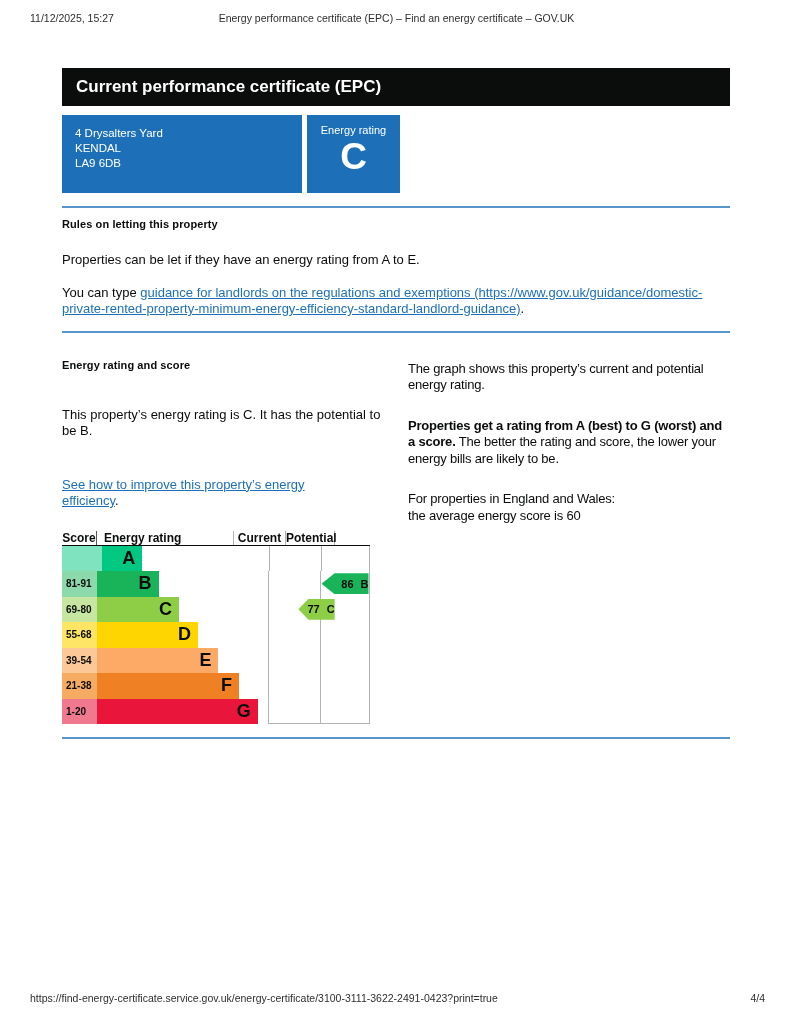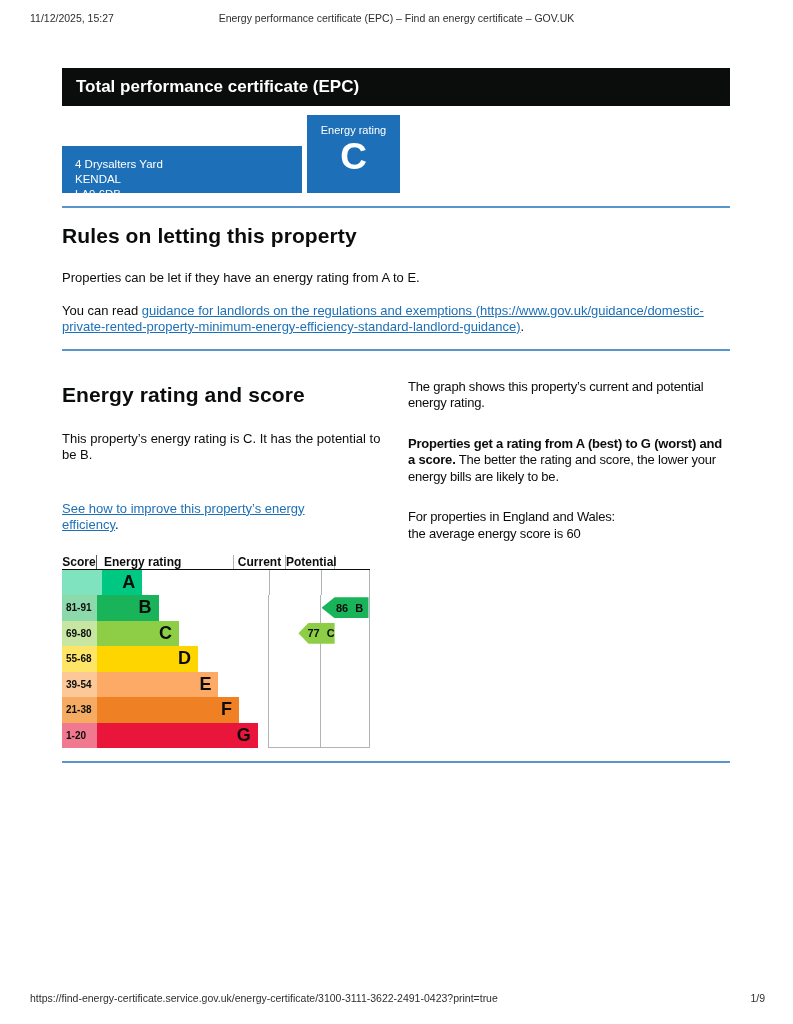--- a/index.html
+++ b/index.html
@@ -11,48 +11,48 @@
   .ph-date { position:absolute; left:30px; top:0; }
   .ph-title { text-align:center; }
   .print-footer { position:absolute; top:992px; left:30px; right:28px; font-size:10.5px; color:#2e2e2e; display:flex; justify-content:space-between; }
 
   .content { position:absolute; left:62px; top:68px; width:668px; }
 
   .banner { background:#0b0c0c; color:#fff; height:38px; display:flex; align-items:center; padding-left:14px; font-size:17px; font-weight:bold; }
 
   .summary { display:flex; margin-top:9px; height:78px; gap:5px; }
   .box-blue { background:#1d70b8; color:#fff; }
-  .address-box { width:240px; padding:11px 0 0 13px; font-size:11.5px; line-height:15px;margin-top:31px; }
+  .address-box { width:240px; padding:11px 0 0 13px; font-size:11.5px; line-height:15px; }
   .rating-box { width:93px; display:flex; flex-direction:column; align-items:center; padding-top:9px; }
   .rating-label { font-size:11px; }
   .rating-letter { font-size:37px; font-weight:bold; line-height:42px; }
   .validity-col { flex:1; display:flex; flex-direction:column; gap:4px; }
   .validity-row { flex:1; display:flex; align-items:center; padding-left:15px; }
   .validity-row .vlabel { width:117px; font-size:11.5px; color:rgba(255,255,255,0.92); }
   .validity-row .vvalue { font-size:12px; font-weight:bold; }
 
   .prop-table { margin-top:10px; font-size:13px; }
   .prop-row { display:flex; height:25px; align-items:center; border-top:1px solid #b1b4b6; }
   .prop-row:last-child { border-bottom:1px solid #b1b4b6; }
   .prop-label { width:336px; }
 
   hr.blue { border:none; border-top:2px solid #5795ca; margin:13px 0 0 0; }
 
-  h2 { font-size:21px; margin:16px 0 0 0; letter-spacing:0.1px; }
+  h2 { font-size:11px; margin:10px 0 0 0; letter-spacing:0.1px; }
   .para { font-size:13px; line-height:16.5px; }
   a, .link { color:#1d70b8; text-decoration:underline; cursor:pointer; }
 
   .rules-p1 { margin-top:22px; }
   .rules-p2 { margin-top:16px; width:670px; }
   .hr2 { margin-top:24px; }
 
   .columns { display:flex; margin-top:16px; }
   .col-left { width:328px; }
   .col-right { width:322px; margin-left:18px; letter-spacing:-0.2px; }
-  .col-left .para { margin-top:24px; }
+  .col-left .para { margin-top:36px; }
   .col-left .improve-link { margin-top:37px; display:block; width:290px; }
   .col-right .p1 { margin-top:12px; }
   .col-right .p2 { margin-top:24px; }
   .col-right .p3 { margin-top:24px; }
   .col-right .p4 { margin-top:14px; }
 
   
   .chart { width:308px; margin-top:21px; }
   .chart-header { display:flex; height:15px; font-size:12px; font-weight:bold; border-bottom:1px solid #0b0c0c; align-items:center; }
   .ch-score { width:35px; text-align:center; border-right:1px solid #505a5f; height:100%; }
@@ -61,56 +61,56 @@
   .ch-potential { width:50px; text-align:center; border-left:1px solid #b1b4b6; border-right:1px solid #b1b4b6; height:100%; line-height:14px; }
 
   .chart-row { display:flex; height:25.5px; }
   .cr-score { width:35px; font-size:10px; font-weight:bold; display:flex; align-items:center; padding-left:4px; }
   .cr-band-area { width:171px; }
   .cr-bar { height:100%; display:flex; align-items:center; justify-content:flex-end; padding-right:7px; font-size:18px; font-weight:bold; }
   .cr-current { width:52px; border-left:1px solid #b1b4b6; display:flex; align-items:center; justify-content:center;padding-left:44px; }
   .cr-potential { width:50px; border-left:1px solid #b1b4b6; border-right:1px solid #b1b4b6; display:flex; align-items:center; justify-content:center; }
   .chart-row:last-child .cr-current, .chart-row:last-child .cr-potential { border-bottom:1px solid #b1b4b6; }
 
-  .arrow { height:21px; width:47px; font-size:11px; font-weight:bold; display:flex; align-items:center; justify-content:center; gap:7px; padding-left:9px; clip-path:polygon(0 50%, 28% 0, 100% 0, 100% 100%, 28% 100%); color:#0b0c0c; }
+  .arrow { height:21px; width:47px; font-size:11px; font-weight:bold; display:flex; align-items:center; justify-content:flex-end; gap:7px; padding-left:9px; clip-path:polygon(0 50%, 28% 0, 100% 0, 100% 100%, 28% 100%); color:#0b0c0c; }
 
   .hr3 { margin-top:14px; }
 </style>
 </head>
 <body>
 
 <div class="print-header">
   <span class="ph-date">11/12/2025, 15:27</span>
   <div class="ph-title">Energy performance certificate (EPC) – Find an energy certificate – GOV.UK</div>
 </div>
 
 <div class="content">
 
   <div class="banner">
-    <span>Total performance certificate (EPC)</span>
+    <span>Current performance certificate (EPC)</span>
   </div>
 
   <div class="summary">
     <div class="address-box box-blue">
       <div>4 Drysalters Yard</div>
       <div>KENDAL</div>
       <div>LA9 6DB</div>
     </div>
     <div class="rating-box box-blue">
       <div class="rating-label">Energy rating</div>
       <div class="rating-letter">C</div>
     </div>
   </div>
 
 
   <hr class="blue">
 
   <h2>Rules on letting this property</h2>
   <div class="para rules-p1">Properties can be let if they have an energy rating from A to E.</div>
-  <div class="para rules-p2"><span>You can read </span><a class="link">guidance for landlords on the regulations and exemptions (https://www.gov.uk/guidance/domestic-private-rented-property-minimum-energy-efficiency-standard-landlord-guidance)</a><span>.</span></div>
+  <div class="para rules-p2"><span>You can type </span><a class="link">guidance for landlords on the regulations and exemptions (https://www.gov.uk/guidance/domestic-private-rented-property-minimum-energy-efficiency-standard-landlord-guidance)</a><span>.</span></div>
 
   <hr class="blue hr2">
 
   <div class="columns">
     <div class="col-left">
       <h2>Energy rating and score</h2>
       <div class="para">This property’s energy rating is C. It has the potential to be B.</div>
       <div class="para improve-link"><a class="link">See how to improve this property’s energy efficiency</a><span>.</span></div>
 
       <div class="chart">
@@ -198,14 +198,14 @@
       <div class="para">the average energy score is 60</div>
     </div>
   </div>
 
   <hr class="blue hr3">
 
 </div>
 
 <div class="print-footer">
   <span>https://find-energy-certificate.service.gov.uk/energy-certificate/3100-3111-3622-2491-0423?print=true</span>
-  <span>1/9</span>
+  <span>4/4</span>
 </div>
 
 </body></html>

